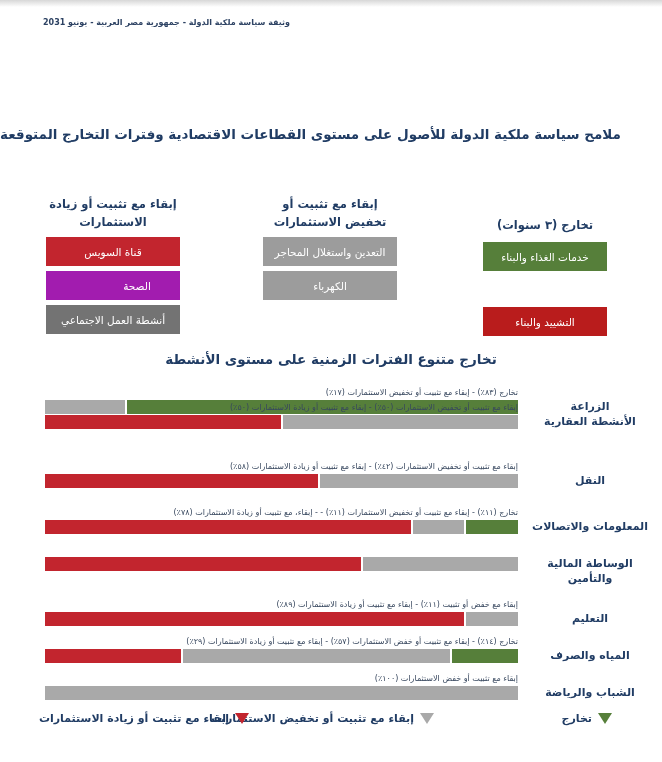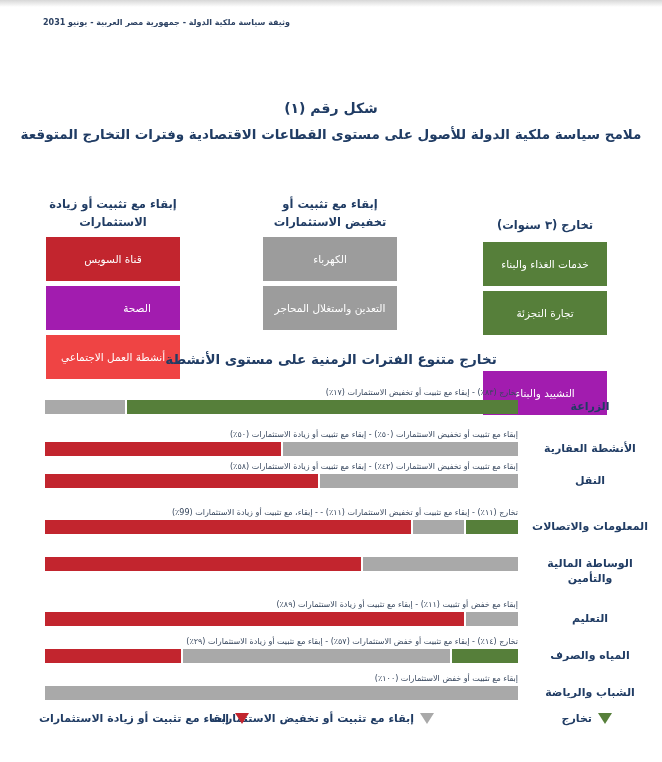--- a/index.html
+++ b/index.html
@@ -4,32 +4,32 @@
 <style>
   html,body{margin:0;padding:0;background:#fff;}
   .page{position:relative;width:662px;height:762px;background:#fff;overflow:hidden;
         font-family:"DejaVu Sans",sans-serif;direction:rtl;}
   .top-shadow{position:absolute;top:0;left:0;right:0;height:7px;
         background:linear-gradient(180deg,#d7d7d7,rgba(255,255,255,0));}
   .header-note{position:absolute;top:18px;left:43px;white-space:nowrap;
         font-size:8px;font-weight:bold;color:#2d4263;}
   .fig-label{position:absolute;top:100px;left:0;right:0;text-align:center;
         font-size:14px;font-weight:bold;color:#203c64;}
-  .fig-title{position:absolute;top:126px;left:0;right:0;text-align:center;
+  .fig-title{position:absolute;top:126px;left:0;right:0;text-align:left;
         font-size:13.5px;font-weight:bold;color:#203c64;}
   
   .sector-col{position:absolute;top:192px;}
   #col-increase{left:46px;width:134px;}
   #col-reduce{left:263px;width:134px;}
   #col-exit{left:483px;width:124px;}
   .col-header{height:42px;display:flex;align-items:center;justify-content:center;
         text-align:center;font-weight:bold;color:#203c64;font-size:11.5px;line-height:1.6;}
   #col-exit .col-header{align-items:flex-end;padding-bottom:5px;}
   .boxes{margin-top:3px;}
-  .sector-box{height:44px;margin-bottom:5px;display:flex;align-items:center;justify-content:center;
+  .sector-box{height:29px;margin-bottom:5px;display:flex;align-items:center;justify-content:center;
         color:#fff;font-size:10.5px;}
   
   .chart-title{position:absolute;top:351px;left:0;right:0;text-align:center;
         font-size:13.5px;font-weight:bold;color:#203c64;}
   .crow{position:absolute;left:0;right:0;height:42px;}
   .ann{position:absolute;left:45px;width:473px;top:0;text-align:right;
         font-size:8px;color:#37475e;white-space:nowrap;}
   .bar{position:absolute;left:45px;width:473px;top:12px;height:14px;
         display:flex;direction:rtl;gap:2px;}
   .seg{height:100%;}
@@ -46,75 +46,73 @@
         border-top:11px solid #888;}
 </style>
 </head>
 <body>
 
 <div class="page">
   <div class="top-shadow"></div>
 
   <div class="header-note">وثيقة سياسة ملكية الدولة - جمهورية مصر العربية - يونيو 2031</div>
 
-  <div class="fig-label">شكل رقم (١)</div>
   <div class="fig-title">ملامح سياسة ملكية الدولة للأصول على مستوى القطاعات الاقتصادية وفترات التخارج المتوقعة</div>
 
   <div class="sector-col" id="col-increase">
     <div class="col-header">إبقاء مع تثبيت أو زيادة الاستثمارات</div>
     <div class="boxes">
         <div class="sector-box" style="background: rgb(194, 37, 46);">قناة السويس</div>
         <div class="sector-box" style="background: #a21caf; padding-left: 48px;">الصحة</div>
-        <div class="sector-box" style="background: #ef4444;">أنشطة العمل الاجتماعي</div>
+        <div class="sector-box" style="background: #737373;">أنشطة العمل الاجتماعي</div>
       </div>
   </div>
   <div class="sector-col" id="col-reduce">
     <div class="col-header">إبقاء مع تثبيت أو تخفيض الاستثمارات</div>
     <div class="boxes">
+        <div class="sector-box" style="background: rgb(156, 156, 156);">التعدين واستغلال المحاجر</div>
         <div class="sector-box" style="background: rgb(156, 156, 156);">الكهرباء</div>
-        <div class="sector-box" style="background: rgb(156, 156, 156);">التعدين واستغلال المحاجر</div>
       </div>
   </div>
   <div class="sector-col" id="col-exit">
     <div class="col-header">تخارج (٣ سنوات)</div>
     <div class="boxes">
         <div class="sector-box" style="background: rgb(86, 127, 58);">خدمات الغذاء والبناء</div>
-        <div class="sector-box" style="background: rgb(86, 127, 58);">تجارة التجزئة</div>
-        <div class="sector-box" style="background: #a21caf; margin-top: 36px;">التشييد والبناء</div>
+        <div class="sector-box" style="background: #b91c1c; margin-top: 36px;">التشييد والبناء</div>
       </div>
   </div>
 
   <div class="chart-title">تخارج متنوع الفترات الزمنية على مستوى الأنشطة</div>
   <div>
       <div class="crow" style="top: 388px;">
         <div class="ann">تخارج (٨٣٪) - إبقاء مع تثبيت أو تخفيض الاستثمارات (١٧٪)</div>
         <div class="bar">
           <div class="seg" style="flex: 83 1 0px; background: rgb(86, 127, 58);"></div>
           <div class="seg" style="flex: 17 1 0px; background: rgb(169, 169, 169);"></div>
         </div>
         <div class="rlabel">الزراعة</div>
       </div>
-      <div class="crow" style="top: 430px;">
+      <div class="crow" style="top: 403px;">
         <div class="ann">إبقاء مع تثبيت أو تخفيض الاستثمارات (٥٠٪) - إبقاء مع تثبيت أو زيادة الاستثمارات (٥٠٪)</div>
         <div class="bar">
           <div class="seg" style="flex: 50 1 0px; background: rgb(169, 169, 169);"></div>
           <div class="seg" style="flex: 50 1 0px; background: rgb(194, 37, 46);"></div>
         </div>
         <div class="rlabel">الأنشطة العقارية</div>
       </div>
       <div class="crow" style="top: 462px;">
         <div class="ann">إبقاء مع تثبيت أو تخفيض الاستثمارات (٤٢٪) - إبقاء مع تثبيت أو زيادة الاستثمارات (٥٨٪)</div>
         <div class="bar">
           <div class="seg" style="flex: 42 1 0px; background: rgb(169, 169, 169);"></div>
           <div class="seg" style="flex: 58 1 0px; background: rgb(194, 37, 46);"></div>
         </div>
         <div class="rlabel">النقل</div>
       </div>
       <div class="crow" style="top: 508px;">
-        <div class="ann">تخارج (١١٪) - إبقاء مع تثبيت أو تخفيض الاستثمارات (١١٪) - - إبقاء، مع تثبيت أو زيادة الاستثمارات (99٪)</div>
+        <div class="ann">تخارج (١١٪) - إبقاء مع تثبيت أو تخفيض الاستثمارات (١١٪) - - إبقاء، مع تثبيت أو زيادة الاستثمارات (٧٨٪)</div>
         <div class="bar">
           <div class="seg" style="flex: 11 1 0px; background: rgb(86, 127, 58);"></div>
           <div class="seg" style="flex: 11 1 0px; background: rgb(169, 169, 169);"></div>
           <div class="seg" style="flex: 78 1 0px; background: rgb(194, 37, 46);"></div>
         </div>
         <div class="rlabel">المعلومات والاتصالات</div>
       </div>
       <div class="crow" style="top: 545px;">
         <div class="bar">
           <div class="seg" style="flex: 33 1 0px; background: rgb(169, 169, 169);"></div>

